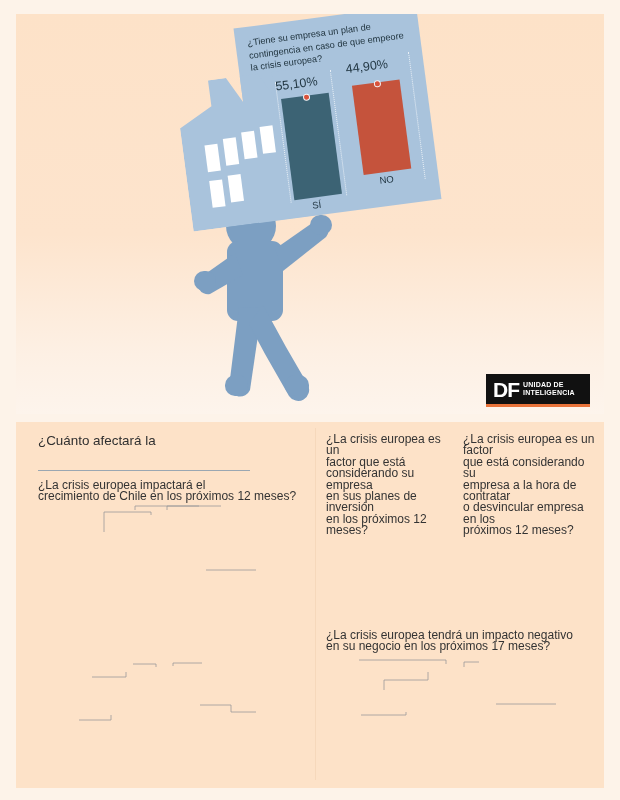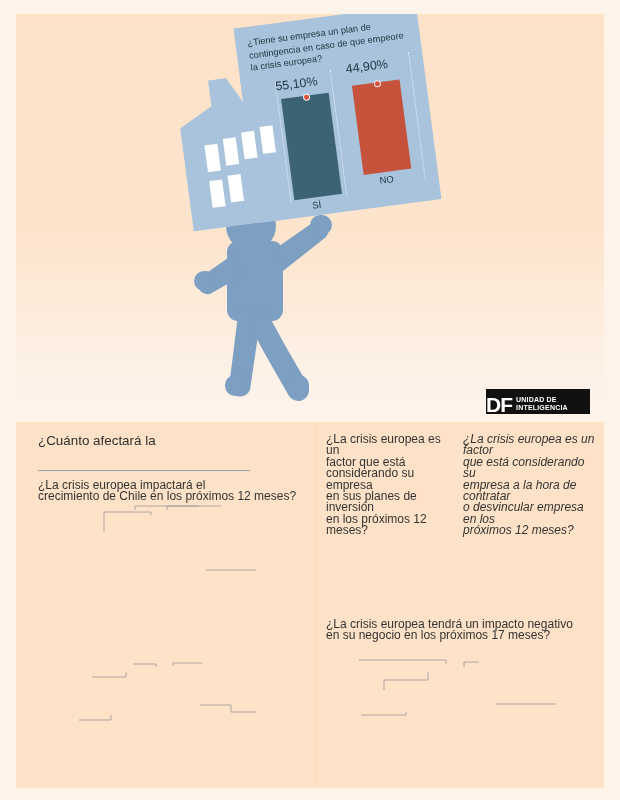--- a/index.html
+++ b/index.html
@@ -49,23 +49,23 @@
   .marker{
     position:absolute;width:5px;height:5px;border-radius:50%;
     background:#d9533c;border:1px solid #f3f6f9;
   }
 
   
   #person{position:absolute;left:175px;top:165px;width:230px;height:235px;}
 
   
   #df-logo{
-    position:absolute;right:14px;top:375px;width:104px;height:33px;
+    position:absolute;right:14px;top:360px;width:104px;height:33px;
     background:#111111;border-bottom:3px solid #e8733a;
-    display:flex;align-items:center;box-sizing:border-box;
+    display:flex;align-items:center;padding-left:7px;box-sizing:border-box;
   }
   #df-mark{
     color:#ffffff;font-size:21px;font-weight:bold;letter-spacing:-1px;
     font-family:"Liberation Sans", sans-serif;line-height:1;
   }
   #df-sub{
     margin-left:4px;color:#ffffff;font-size:7px;font-weight:bold;
     line-height:8.4px;letter-spacing:.2px;
   }
 
@@ -195,29 +195,29 @@
     </svg>
 
     <div style="position:absolute;left:310px;top:12px;width:125px;" class="blk-q">
       <div>¿La crisis europea es un</div>
       <div>factor que está</div>
       <div>considerando su empresa</div>
       <div>en sus planes de inversión</div>
       <div>en los próximos 12 meses?</div>
     </div>
 
-    <div style="position:absolute;left:447px;top:12px;width:135px;font-style:italic;" class="blk-q">
+    <div style="position:absolute;left:447px;top:12px;width:135px;" class="blk-q">
       <div>¿La crisis europea es un factor</div>
       <div>que está considerando su</div>
       <div>empresa a la hora de contratar</div>
       <div>o desvincular empresa en los</div>
       <div>próximos 12 meses?</div>
     </div>
 
-    <div style="position:absolute;left:310px;top:197px;width:275px;" class="blk-q">
+    <div style="position:absolute;left:310px;top:208px;width:275px;" class="blk-q">
       <div>¿La crisis europea tendrá un impacto negativo</div>
       <div>en su negocio en los próximos 17 meses?</div>
     </div>
 
     <svg style="position:absolute;left:300px;top:0;width:320px;height:366px;pointer-events:none;">
       <g stroke="#9a9a9a" stroke-width="0.8" fill="none">
         <path d="M130 242 L130 238 L43 238"></path>
         <path d="M148 245 L148 240 L163 240"></path>
         <path d="M112 250 L112 258 L68 258 L68 268"></path>
         <path d="M90 290 L90 293 L45 293"></path>

